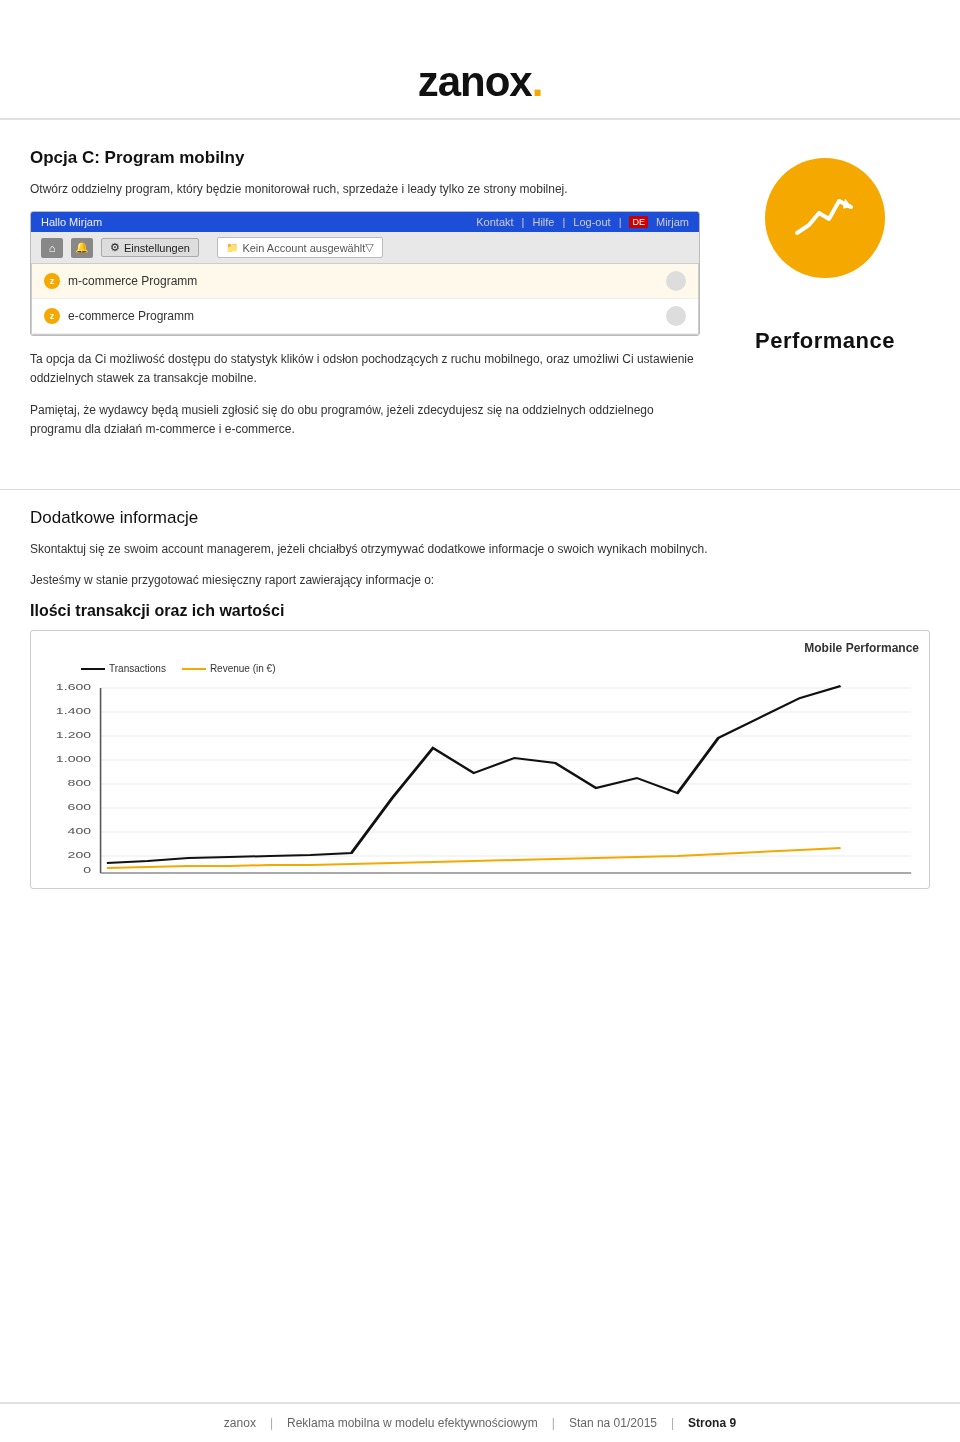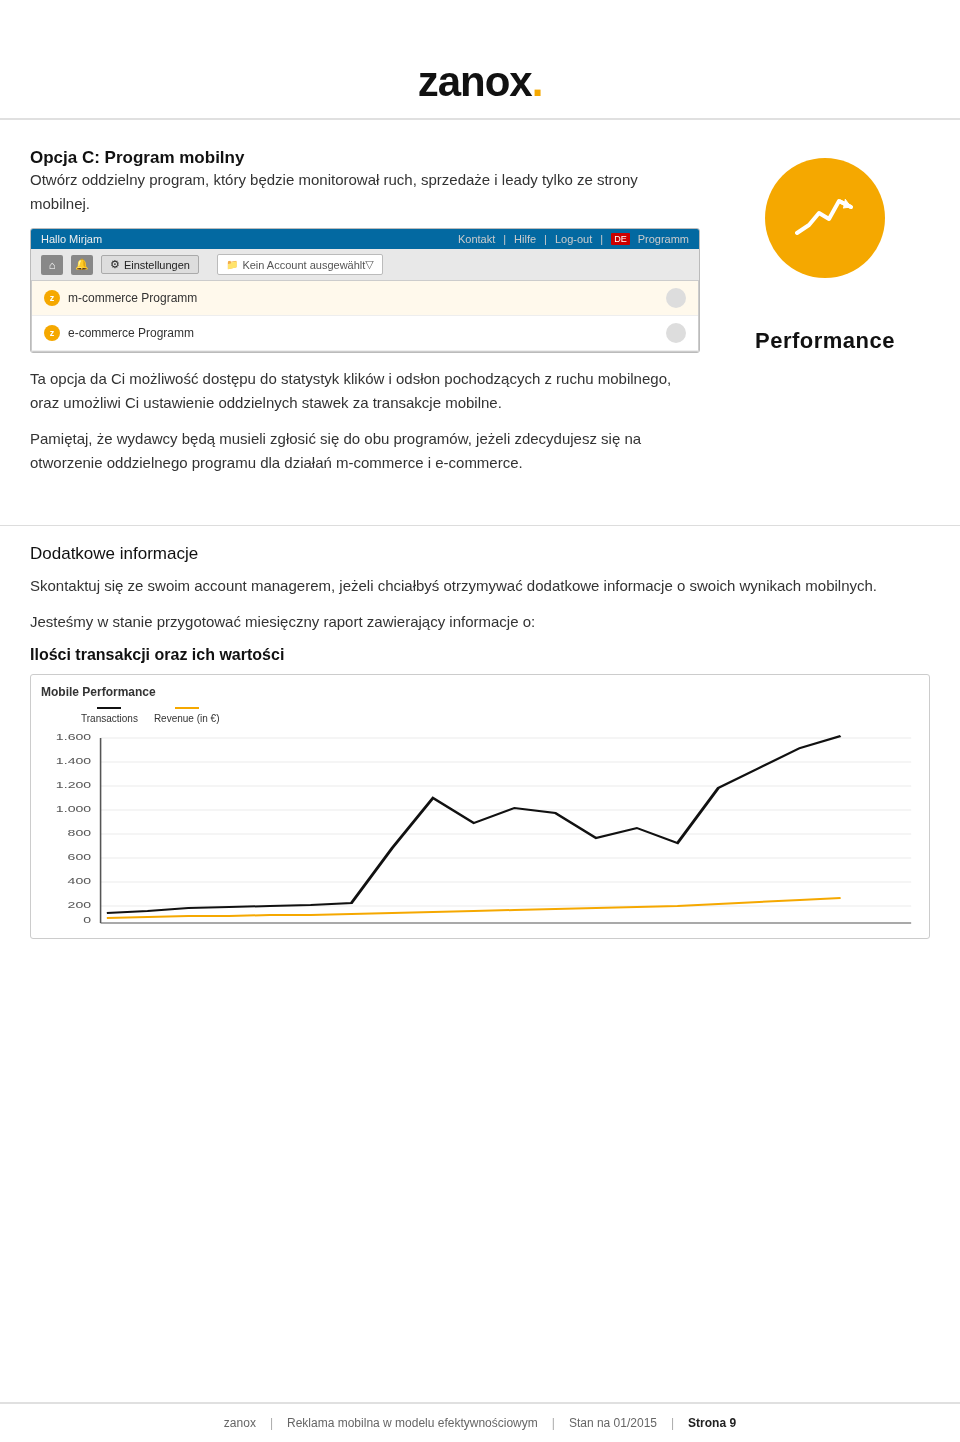--- a/index.html
+++ b/index.html
@@ -57,37 +57,38 @@
     }
 
     
     .section-heading {
       font-size: 17px;
       font-weight: 800;
       color: #111;
     }
 
     .body-text {
-      font-size: 15px;
+      font-size: 12px;
       color: #333;
       line-height: 1.6;
       margin-bottom: 12px;
+      margin-top: 12px;
     }
 
     
     .ui-mockup {
       border: 1px solid #bbb;
       border-radius: 3px;
       margin-bottom: 14px;
       overflow: hidden;
       background: #f5f5f5;
     }
 
     .ui-topbar {
-      background: #0369a1;
+      background: #1d4ed8;
       color: #eee;
       font-size: 11px;
       padding: 4px 10px;
       display: flex;
       justify-content: space-between;
       align-items: center;
     }
     .ui-topbar-left {
       font-size: 11px;
       color: #eee;
@@ -253,39 +254,38 @@
       margin-bottom: 10px;
     }
 
     .chart-container {
       border: 1px solid #ccc;
       border-radius: 3px;
       padding: 10px;
       background: white;
     }
     .chart-title {
-      text-align: left;
+      text-align: right;
       font-size: 12px;
       font-weight: bold;
       color: #333;
       margin-bottom: 8px;
     }
     .chart-legend {
       display: flex;
       gap: 16px;
       margin-left: 40px;
       margin-bottom: 4px;
     }
     .legend-item {
       display: flex;
       align-items: center;
       gap: 4px;
       font-size: 10px;
       color: #333;
-      flex-direction: column;
     }
     .legend-line {
       width: 24px;
       height: 2px;
       display: inline-block;
     }
 
     .chart-area {
       position: relative;
       width: 100%;
@@ -341,21 +341,21 @@
       <div class="ui-topbar">
         <span class="ui-topbar-left">Hallo Mirjam</span>
         <div class="ui-topbar-right">
           <span>Kontakt</span>
           <span>|</span>
           <span>Hilfe</span>
           <span>|</span>
           <span>Log-out</span>
           <span>|</span>
           <span style="background:#c00;color:white;font-size:9px;padding:1px 3px;border-radius:1px;">DE</span>
-          <span>Programm</span>
+          <span>Mirjam</span>
         </div>
       </div>
       <div class="ui-toolbar">
         <div class="ui-home-icon">⌂</div>
         <div class="ui-bell-icon">🔔</div>
         <div class="ui-settings-btn">
           <span>⚙</span>
           <span>Einstellungen</span>
         </div>
         <div class="ui-account-dropdown">
@@ -374,21 +374,21 @@
         </div>
         <div class="ui-dropdown-item">
           <span class="z-badge">z</span>
           <span>e-commerce Programm</span>
           <span class="person-icon"></span>
         </div>
       </div>
     </div>
 
     <p class="body-text">Ta opcja da Ci możliwość dostępu do statystyk klików i odsłon pochodzących z ruchu mobilnego, oraz umożliwi Ci ustawienie oddzielnych stawek za transakcje mobilne.</p>
-    <p class="body-text">Pamiętaj, że wydawcy będą musieli zgłosić się do obu programów, jeżeli zdecydujesz się na otworzenie oddzielnego programu dla działań m-commerce i e-commerce.</p>
+    <p class="body-text">Pamiętaj, że wydawcy będą musieli zgłosić się do obu programów, jeżeli zdecydujesz się na oddzielnych oddzielnego programu dla działań m-commerce i e-commerce.</p>
 
   </div>
 
   <div class="right-col">
     <div class="performance-badge">
       <div class="perf-circle">
 
         <svg width="60" height="50" viewBox="0 0 60 50">
           <polyline points="2,40 14,32 24,20 34,26 44,8 56,14" fill="none" stroke="white" stroke-width="4" stroke-linecap="round" stroke-linejoin="round"></polyline>
           <polyline points="44,8 56,14" fill="none" stroke="white" stroke-width="4"></polyline>

